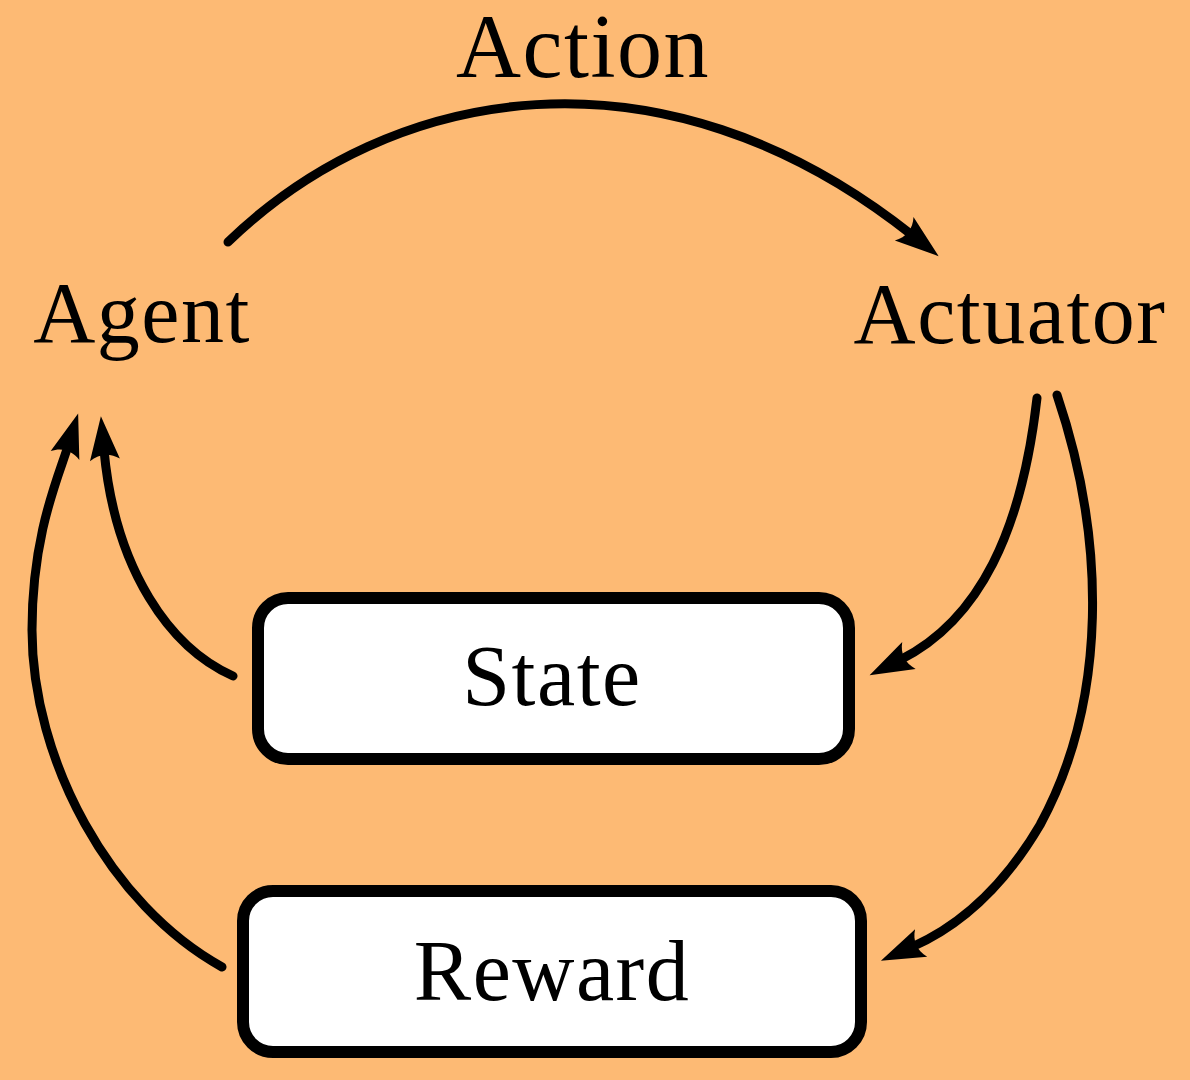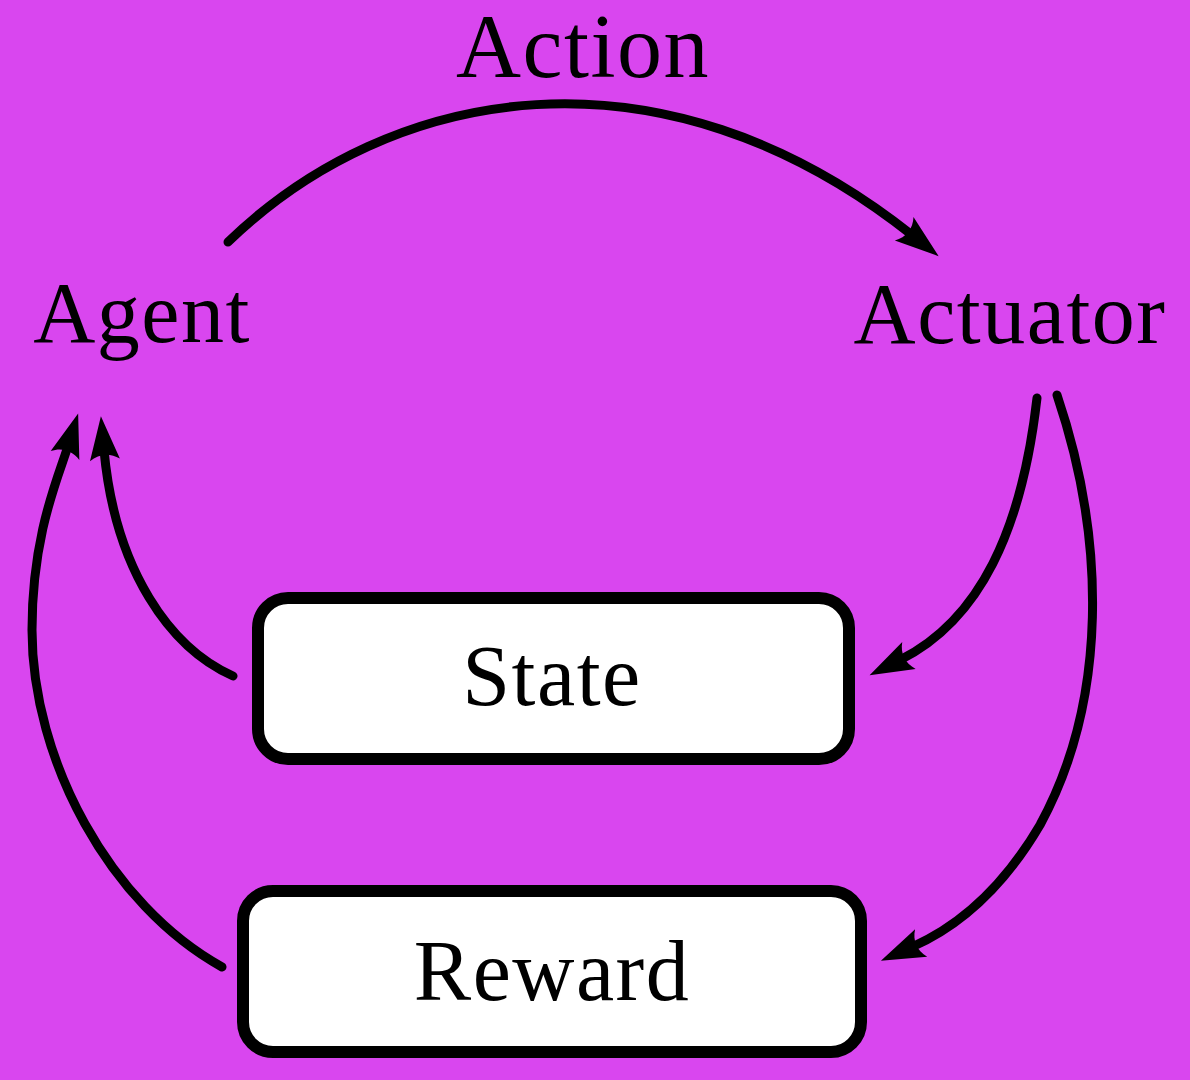--- a/index.html
+++ b/index.html
@@ -1,21 +1,21 @@
 <!DOCTYPE html>
 <html><head>
 <meta charset="utf-8">
 <style>
   html, body { margin: 0; padding: 0; }
   body { background: #ffffff; }
   .canvas {
     position: relative;
     width: 1190px;
     height: 1080px;
-    background: #d946ef;
+    background: #fdba74;
     overflow: hidden;
   }
   svg { display: block; }
   text {
     font-family: "Liberation Serif", "DejaVu Serif", serif;
     letter-spacing: 1.5px;
   }
   .node-label { font-size: 86px; }
   .edge-label { font-size: 90px; }
 </style>

